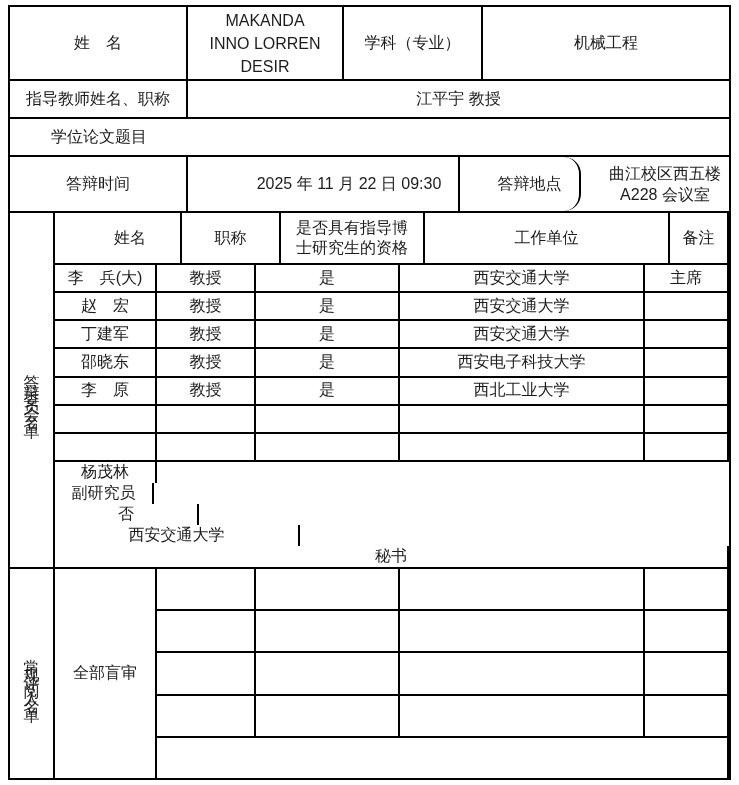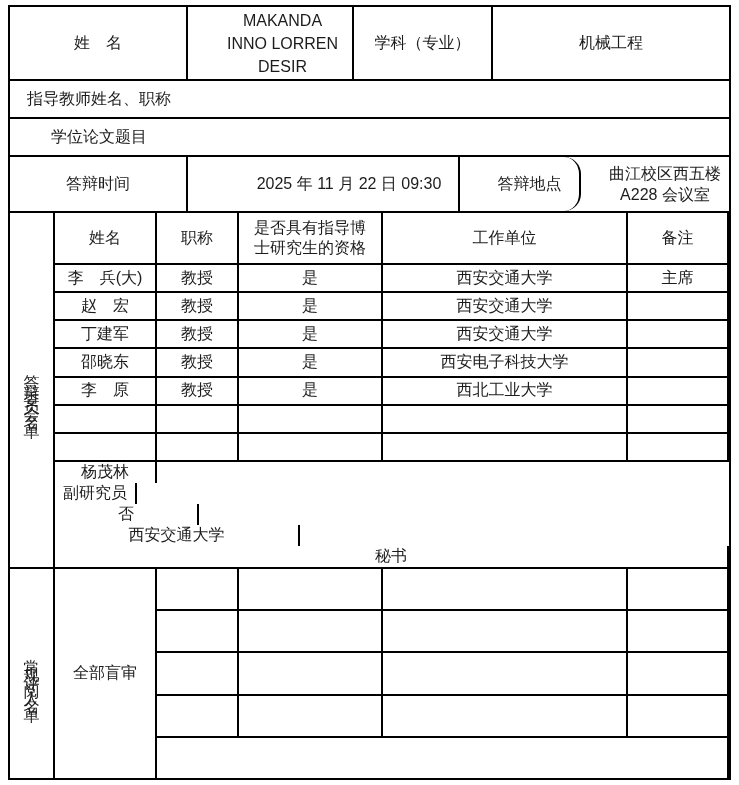--- a/index.html
+++ b/index.html
@@ -19,45 +19,45 @@
     display:flex;align-items:center;justify-content:center;
     text-align:center;overflow:hidden;
   }
   .row > .c:last-child, .cells > .c:last-child{border-right:0;}
   .grow{flex:1;}
   
   .r1{height:74px;}
   .r2,.r3{height:38px;}
   .r4{height:56px;gap:20px;}
   .w-label{width:178px;}
-  .w-name{width:141px;margin-left:25px;}
+  .w-name{width:156px;}
   .w-major{width:139px;}
   .w-time{width:220px;margin-left:32px;}
   .w-place-label{width:101px;border-radius:17px;}
   .name-lines span{display:block;line-height:23px;}
   .thesis-title{letter-spacing:2px;white-space:nowrap;}
   .wrap2{line-height:21px;padding:0 0;}
   
   .sec{display:flex;border-bottom:2px solid #000;box-sizing:border-box;}
   .secB{height:356px;flex-shrink:0;}
   .secC{flex:1;border-bottom:0;}
   .vlabel{
     width:45px;border-right:2px solid #000;box-sizing:border-box;
     display:flex;align-items:center;justify-content:center;
   }
   .vlabel span{
     writing-mode:vertical-rl;text-orientation:upright;
     letter-spacing:8px;line-height:1;
   }
   .stack{flex:1;display:flex;flex-direction:column;}
-  .hrow{height:52px;display:flex;border-bottom:2px solid #000;box-sizing:border-box;flex-shrink:0;}
+  .hrow{height:52px;display:flex;border-bottom:2px solid #000;box-sizing:border-box;flex-shrink:0;padding-left:25px;}
   .drow{flex:1;display:flex;border-bottom:2px solid #000;box-sizing:border-box;}
   .stack > .drow:last-child{border-bottom:0;flex-direction:column;}
   .cw-name{width:102px;}
-  .cw-title{width:82px;}
+  .cw-title{width:99px;}
   .cw-qual{width:144px;}
   .cw-org{width:245px;}
   .qual-head{width:118px;line-height:20px;margin:0 auto;}
   .mode-cell{width:102px;border-right:2px solid #000;box-sizing:border-box;
     display:flex;align-items:center;justify-content:center;}
 </style>
 </head>
 <body>
 
 <div class="page">
@@ -71,20 +71,21 @@
           <span>INNO LORREN</span>
           <span>DESIR</span>
         </div>
       </div>
       <div class="c w-major">学科（专业）</div>
       <div class="c grow">机械工程</div>
     </div>
 
     <div class="row r2">
       <div class="c w-label">指导教师姓名、职称</div>
+      <div class="c grow">江平宇 教授</div>
     </div>
 
     <div class="row r3">
       <div class="c w-label">学位论文题目</div>
     </div>
 
     <div class="row r4">
       <div class="c w-label">答辩时间</div>
       <div class="c w-time">2025 年 11 月 22 日 09:30</div>
       <div class="c w-place-label">答辩地点</div>

